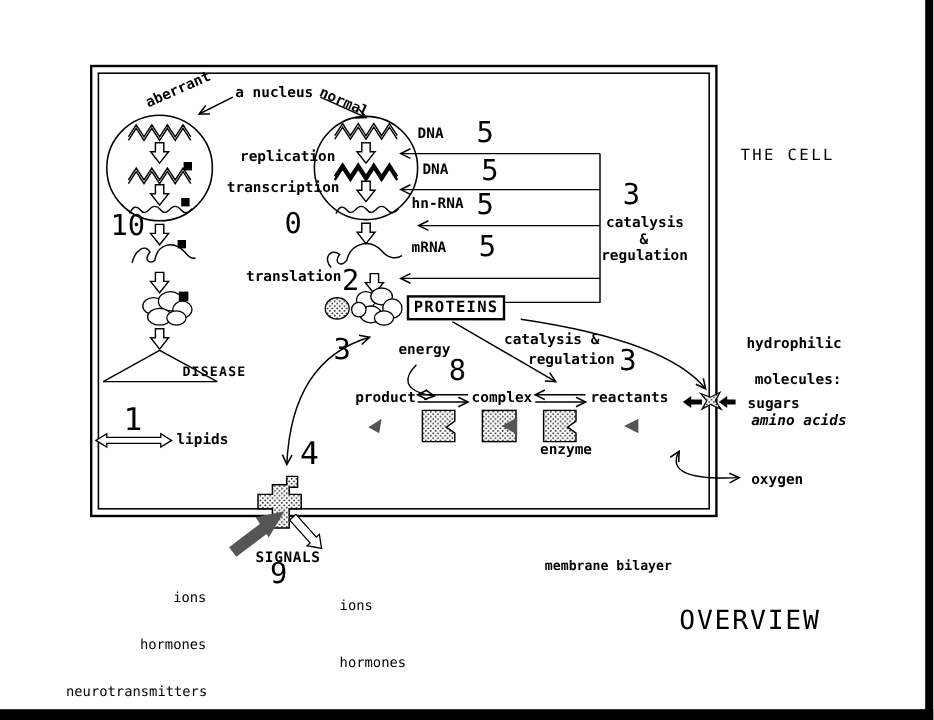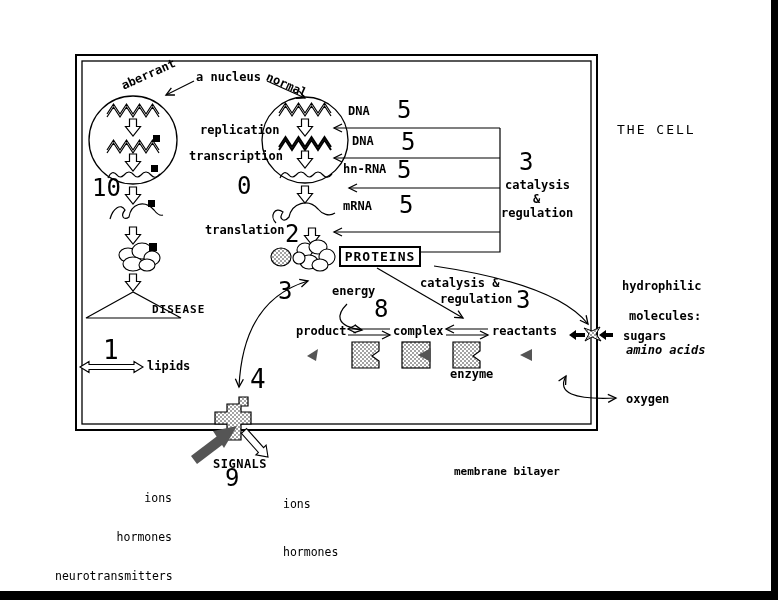--- a/index.html
+++ b/index.html
@@ -241,16 +241,17 @@
   </div>
 
   <div class="t listR" style="left:283px; top:463px;">
     <div>ions</div>
     <div>hormones</div>
     <div>neurotransmitters</div>
     
     
   </div>
 
+  <div class="t title1" style="left:566px; top:507px;">OVERVIEW</div>
 
   <div class="edgeR"></div>
   <div class="edgeB"></div>
 </div>
 
 </body></html>

